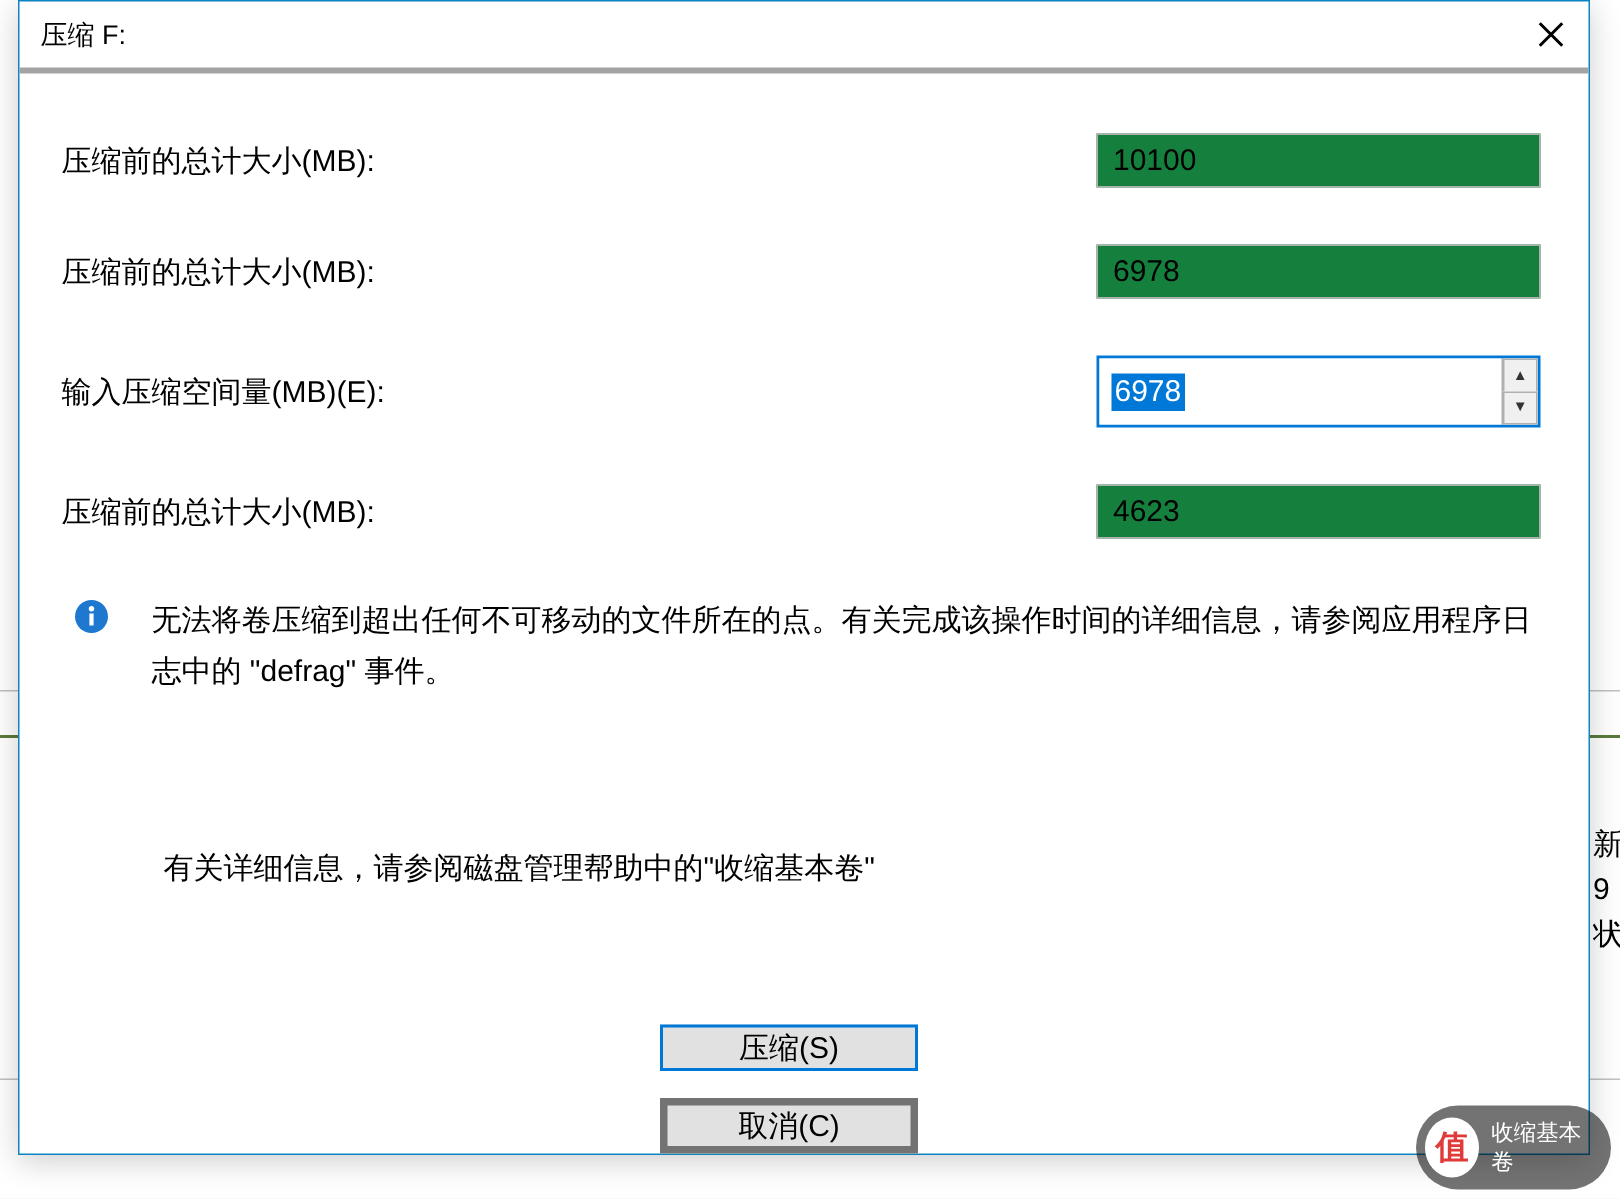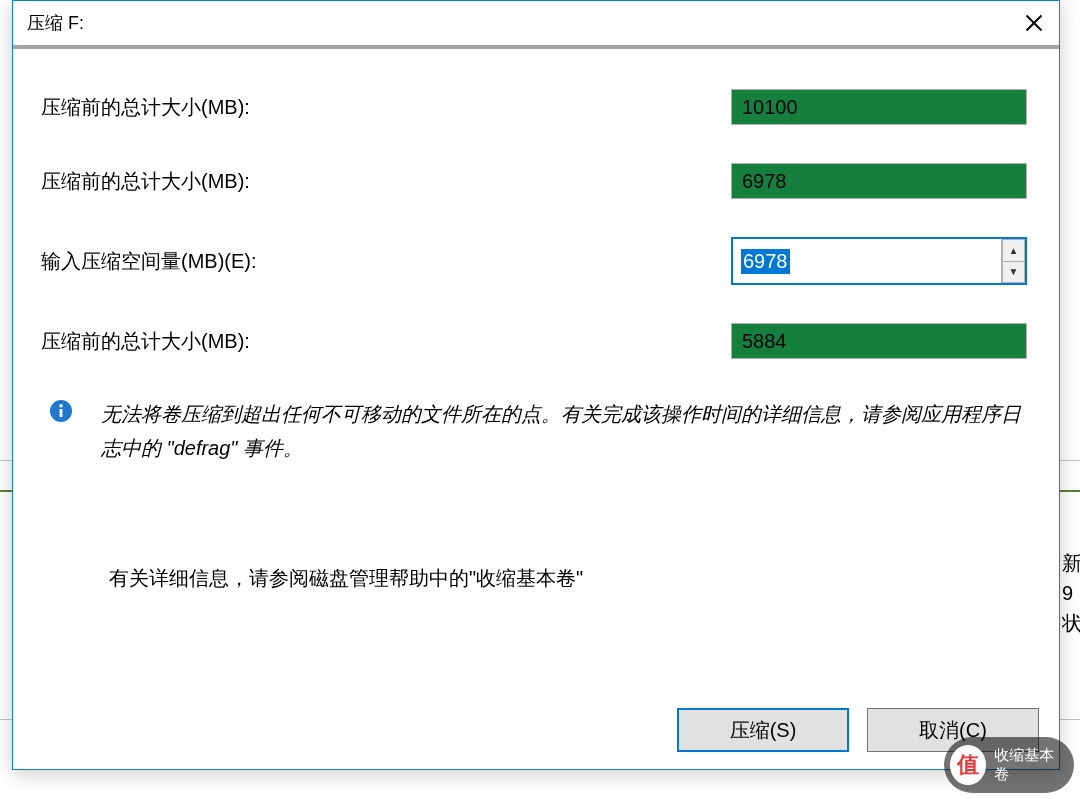--- a/index.html
+++ b/index.html
@@ -145,21 +145,20 @@
     justify-content: center;
     font-size: 10px;
     color: #333;
   }
   .spin-wrap .spinners .btn:first-child { border-bottom: none; }
 
   .info-block {
     display: flex;
     margin-top: 12px;
     padding-right: 20px;
-    font-style: italic;
   }
   .info-block .icon-col {
     width: 60px;
     display: flex;
     justify-content: flex-start;
     padding-left: 8px;
     padding-top: 2px;
   }
   .info-block .text-col {
     flex: 1;
@@ -174,25 +173,26 @@
     color: #000;
   }
 
   .buttons {
     height: 78px;
     display: flex;
     align-items: center;
     justify-content: flex-end;
     gap: 18px;
     padding-right: 20px;
+    flex-direction: column;
   }
   .buttons .btn {
     width: 172px;
     height: 44px;
-    border: 1px solid #737373;
+    border: 5px solid #737373;
     background: #e1e1e1;
     display: flex;
     align-items: center;
     justify-content: center;
     font-size: 20px;
     color: #000;
   }
   .buttons .btn.primary {
     border: 2px solid #0078d7;
   }
@@ -269,21 +269,21 @@
         </div>
         <div class="spinners">
           <div class="btn">▲</div>
           <div class="btn">▼</div>
         </div>
       </div>
     </div>
 
     <div class="row">
       <div class="label">压缩前的总计大小(MB):</div>
-      <div class="value-box">5884</div>
+      <div class="value-box">4623</div>
     </div>
 
     <div class="info-block">
       <div class="icon-col">
         <svg width="24" height="24" viewBox="0 0 24 24">
           <circle cx="12" cy="12" r="11" fill="#1e78cf"></circle>
           <rect x="10.6" y="10" width="2.8" height="8" fill="#fff"></rect>
           <circle cx="12" cy="6.8" r="1.8" fill="#fff"></circle>
         </svg>
       </div>

